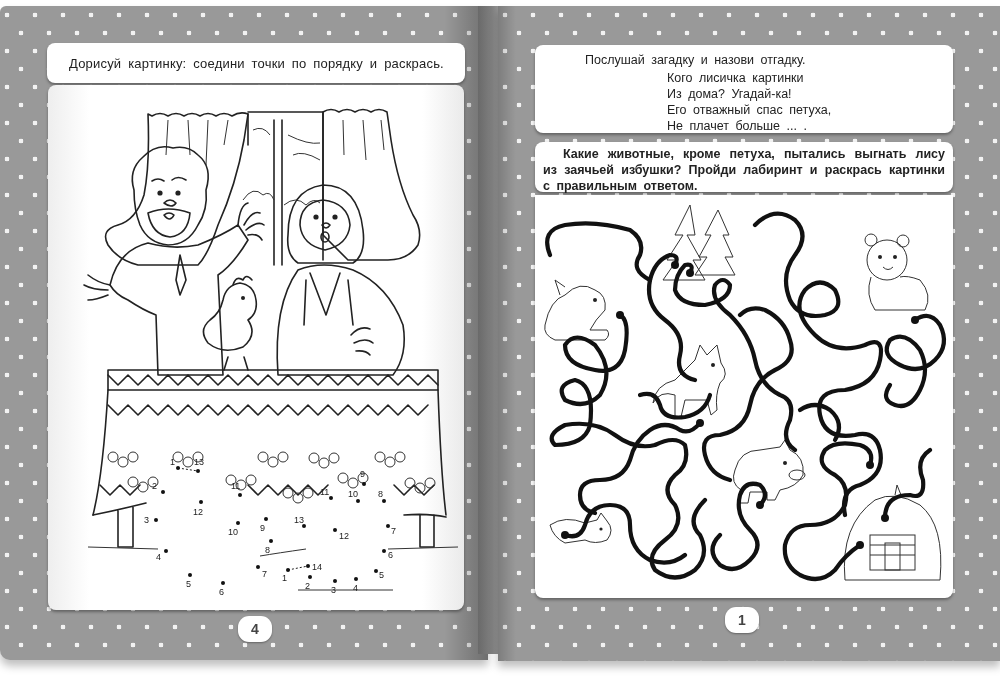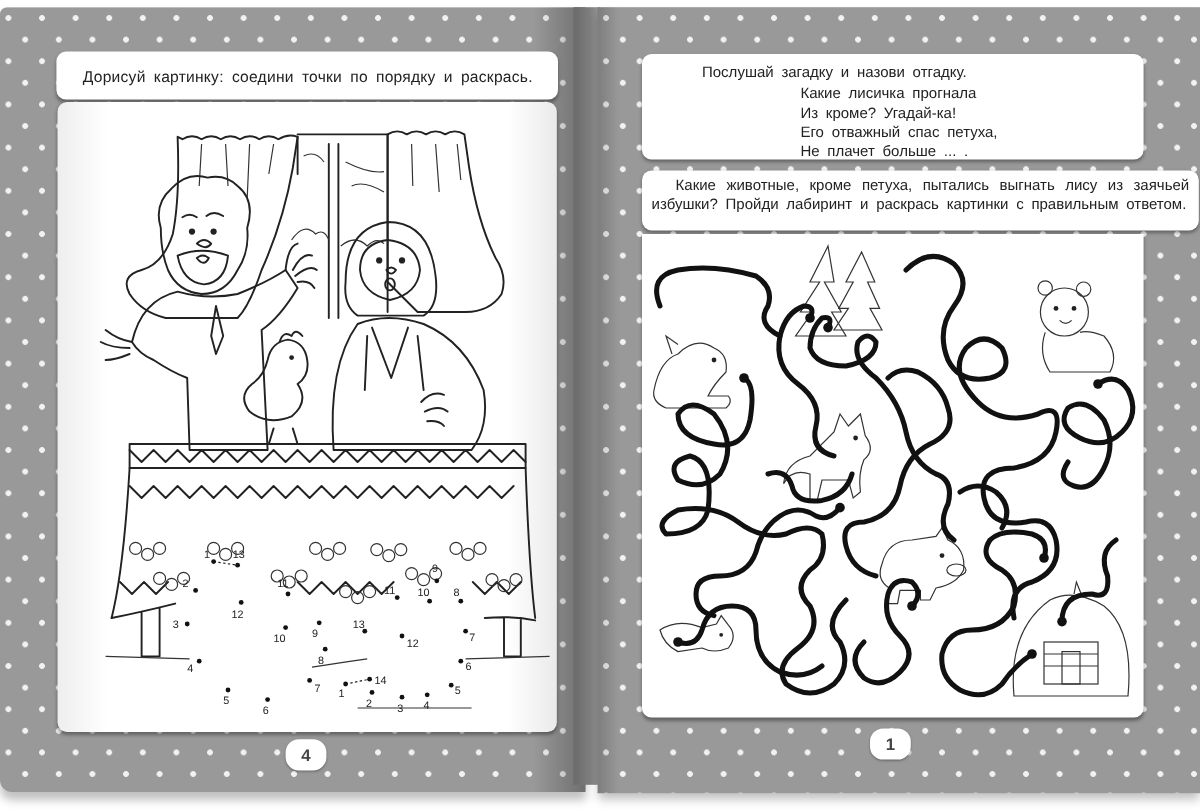--- a/index.html
+++ b/index.html
@@ -52,21 +52,21 @@
   }
   .frame-left {
     left: 48px; top: 85px; width: 416px; height: 525px;
     border-radius: 8px;
     background: linear-gradient(to right, #eeeeee, #ffffff 10%, #ffffff 90%, #eaeaea);
   }
 
   .riddle { left: 535px; top: 45px; width: 418px; height: 88px; }
   .riddle .intro { position: absolute; left: 22px; top: 8px; font-size: 12.5px; color: #222; word-spacing: 3px; margin-left: 28px; }
   .riddle .verse { position: absolute; left: 132px; top: 25px; font-size: 12.5px; color: #222; line-height: 16px; word-spacing: 3px; }
-  .question { left: 535px; top: 142px; width: 464px; height: 50px; }
+  .question { left: 535px; top: 142px; width: 418px; height: 50px; font-weight: bold; }
   .question .txt {
     position: absolute; left: 8px; top: 4px; right: 8px;
     font-size: 12.5px; color: #222; line-height: 16px; word-spacing: 3px;
     text-align: justify; text-indent: 20px;
   }
   .frame-right { left: 535px; top: 195px; width: 418px; height: 403px; border-radius: 0 0 8px 8px; }
 
   .pgnum {
     position: absolute; width: 34px; height: 26px; background: #ffffff; border-radius: 11px;
     box-shadow: 0 1px 2px rgba(0,0,0,0.35);
@@ -248,22 +248,22 @@
           <text class="dotlabel" x="246" y="438">13</text>
       </g>
     </svg>
   </div>
 
   <div class="pgnum pgnum-left">4</div>
 
   <div class="card riddle">
     <div class="intro">Послушай загадку и назови отгадку.</div>
     <div class="verse">
-      <div>Какие лисичка прогнала</div>
-      <div>Из кроме? Угадай-ка!</div>
+      <div>Кого лисичка картинки</div>
+      <div>Из дома? Угадай-ка!</div>
       <div>Его отважный спас петуха,</div>
       <div>Не плачет больше ... .</div>
     </div>
   </div>
 
   <div class="card question">
     <div class="txt">Какие животные, кроме петуха, пытались выгнать лису из заячьей избушки? Пройди лабиринт и раскрась картинки с правильным ответом.</div>
   </div>
 
   <div class="card frame-right">

